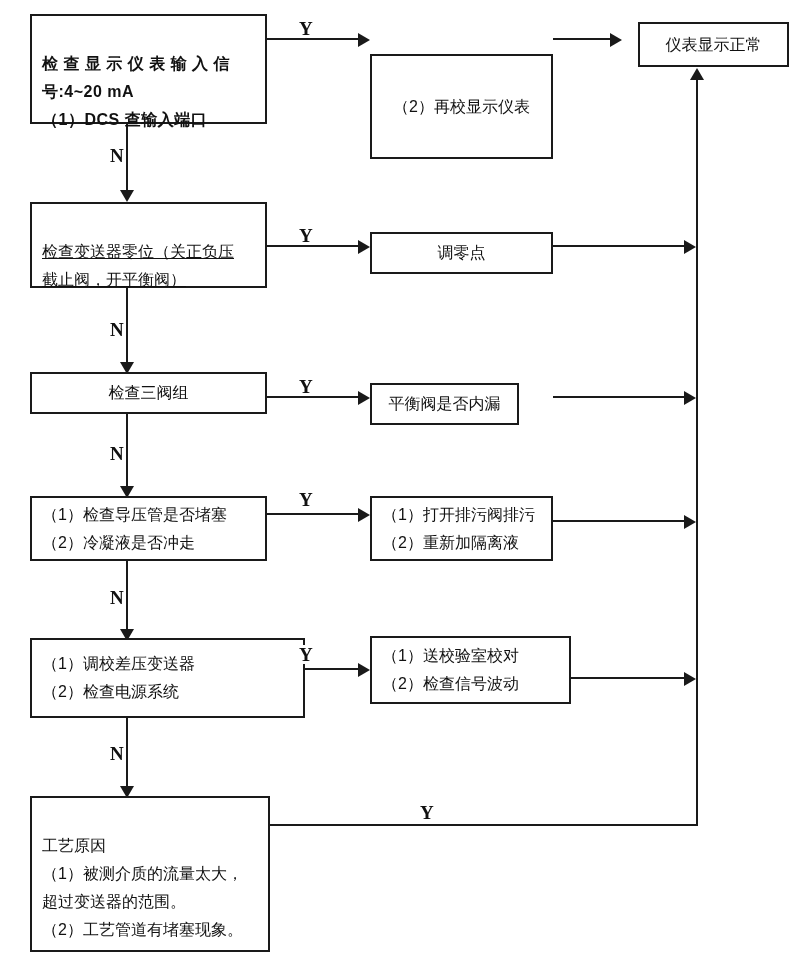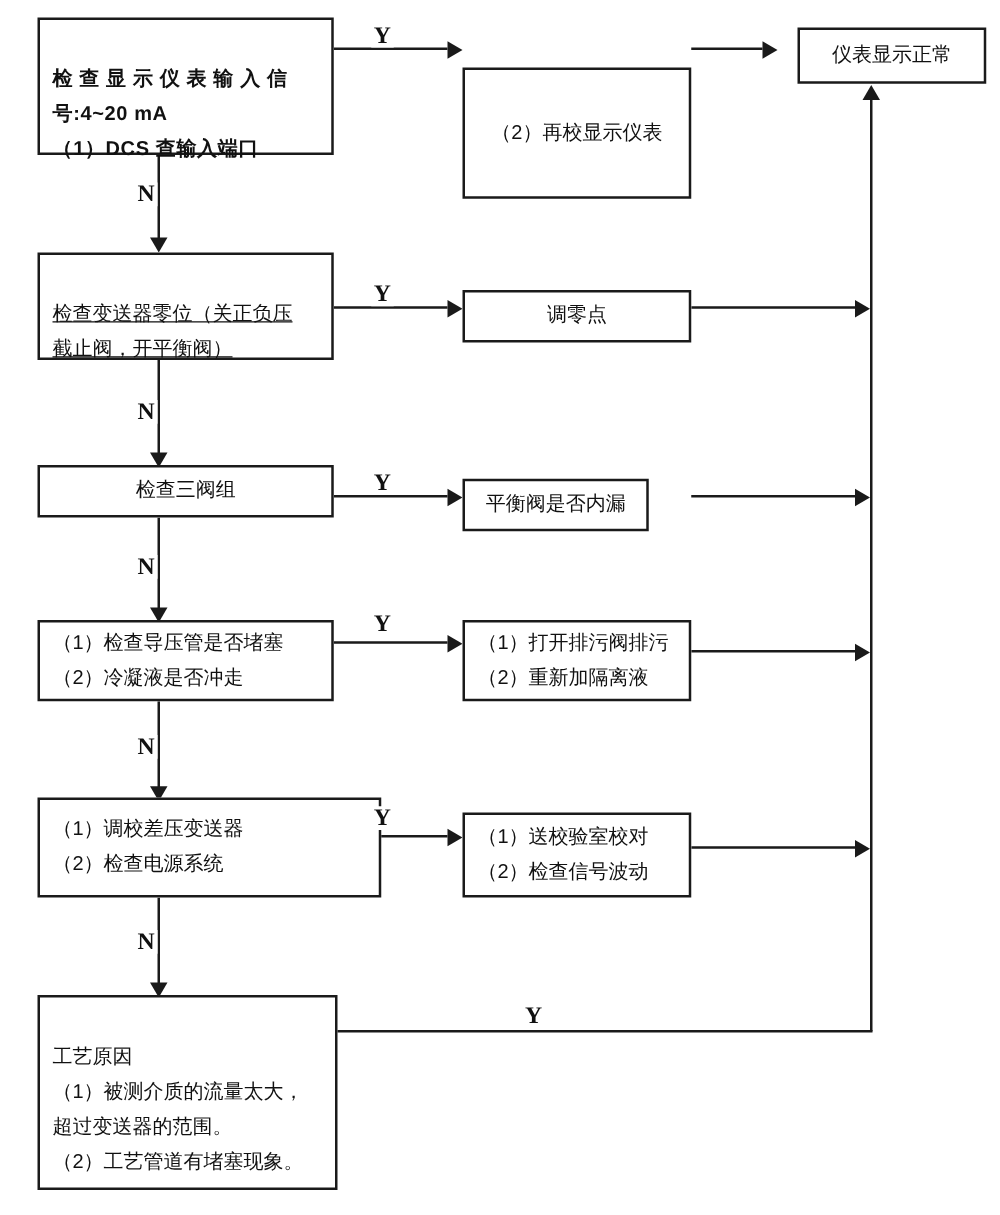--- a/index.html
+++ b/index.html
@@ -184,21 +184,21 @@
 
   <div class="edge v" style="left:126px; top:561px; width:2px; height:72px;"></div>
   <div class="arrowhead down" style="left:120px; top:629px;"></div>
   <div class="branch-label" style="left:108px; top:588px;">N</div>
 
   <div class="node midleft" style="left:30px; top:638px; width:275px; height:80px;">
     <span class="node-text">（1）调校差压变送器
 （2）检查电源系统</span>
   </div>
 
-  <div class="node midleft" style="left:370px; top:650px; width:183px; height:68px;">
+  <div class="node midleft" style="left:370px; top:636px; width:201px; height:68px;">
     <span class="node-text">（1）送校验室校对
 （2）检查信号波动</span>
   </div>
 
   <div class="edge h" style="left:267px; top:668px; width:91px;"></div>
   <div class="arrowhead right" style="left:358px; top:663px;"></div>
   <div class="branch-label" style="left:297px; top:645px;">Y</div>
 
   <div class="edge h" style="left:553px; top:677px; width:131px;"></div>
   <div class="arrowhead right" style="left:684px; top:672px;"></div>

